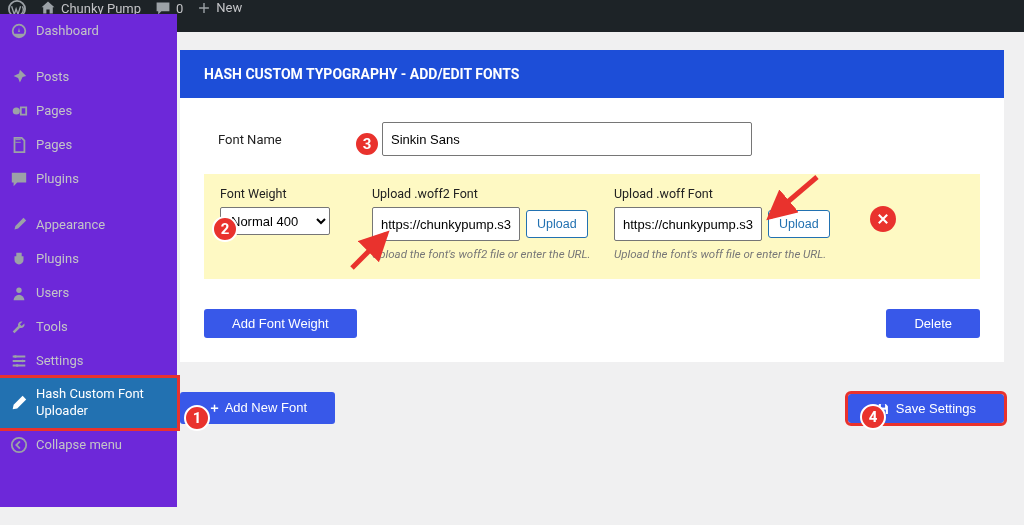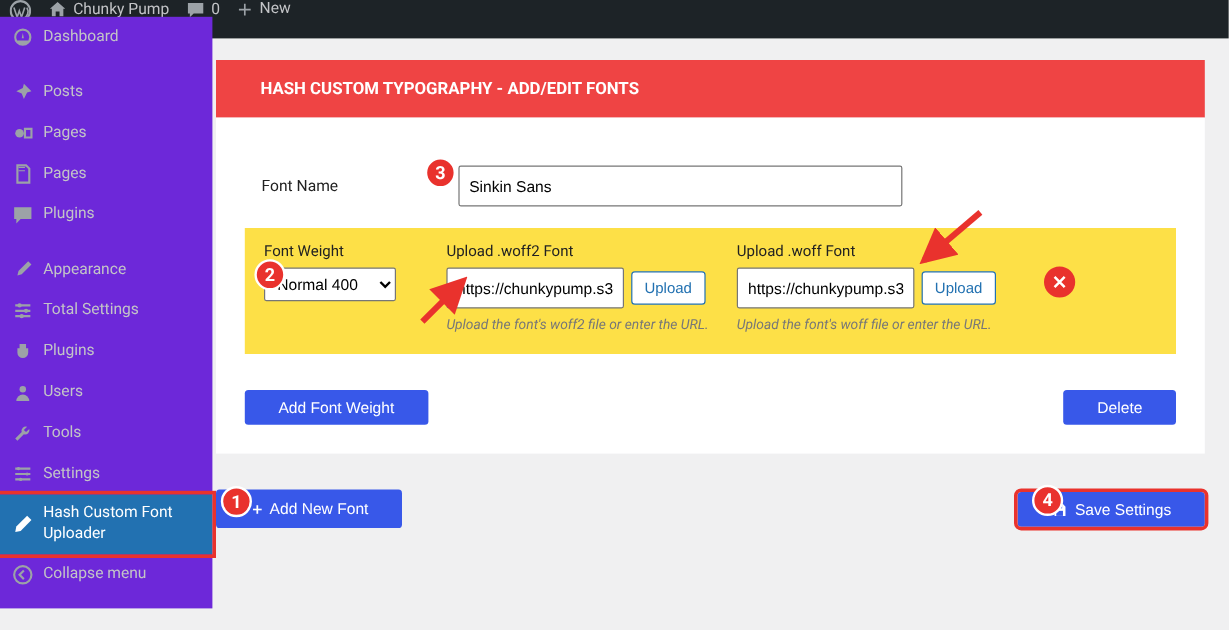--- a/index.html
+++ b/index.html
@@ -69,53 +69,53 @@
   
   .content {
     position: absolute;
     top: 32px;
     left: 160px;
     right: 0;
     bottom: 0;
     padding: 18px 20px;
   }
   .panel-header {
-    background: #ef4444;
+    background: #1d4ed8;
     color: #fff;
     font-weight: 700;
     font-size: 14px;
-    padding: 16px 37px;
+    padding: 16px 24px;
   }
   .panel-body {
     background: #fff;
     padding: 20px 24px 24px 24px;
   }
   .row {
     display: flex;
     align-items: center;
     gap: 24px;
   }
   .row-fontname {
-    margin: 20px 0 18px 0;
+    margin: 4px 0 18px 0;
     gap: 24px;
   }
   .label {
     font-size: 13px;
     color: #222;
   }
   .input-text {
     border: 1px solid #767676;
     padding: 4px 8px;
     height: 34px;
     font-size: 13px;
     border-radius: 2px;
     background: #fff;
   }
   .weight-box {
-    background: #fde047;
+    background: #fef9c3;
     padding: 12px 16px 18px 16px;
     position: relative;
     margin-bottom: 30px;
   }
   .weight-grid {
     display: grid;
     grid-template-columns: 140px 230px 230px 40px;
     gap: 12px;
     align-items: start;
   }
@@ -278,29 +278,20 @@
         <path d="M2 3h16v11H8l-4 4v-4H2z"></path>
       </svg>
     <span>Plugins</span>
   </div>
   <div class="menu-sep"></div>
   <div class="menu-item">
     <svg viewBox="0 0 20 20">
         <path d="M15 2l3 3-9 9-4 1 1-4z"></path>
       </svg>
     <span>Appearance</span>
-  </div>
-  <div class="menu-item">
-    <svg viewBox="0 0 20 20">
-        <path d="M3 5h14M3 10h14M3 15h14" stroke="#9ca2a7" stroke-width="2"></path>
-        <circle cx="7" cy="5" r="2"></circle>
-        <circle cx="13" cy="10" r="2"></circle>
-        <circle cx="9" cy="15" r="2"></circle>
-      </svg>
-    <span>Total Settings</span>
   </div>
   <div class="menu-item">
     <svg viewBox="0 0 20 20">
         <path d="M7 3v4h6V3M5 7h10v4a5 5 0 0 1-10 0z"></path>
       </svg>
     <span>Plugins</span>
   </div>
   <div class="menu-item">
     <svg viewBox="0 0 20 20">
         <circle cx="10" cy="7" r="3"></circle>

